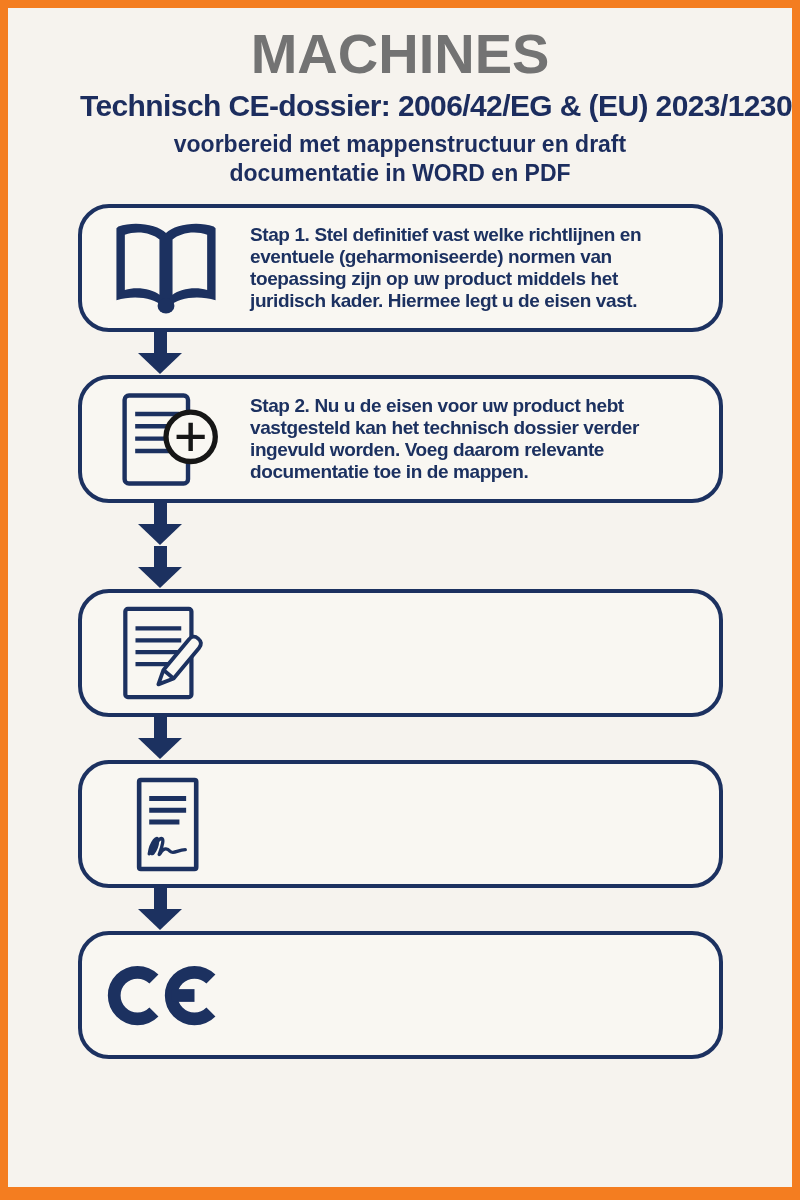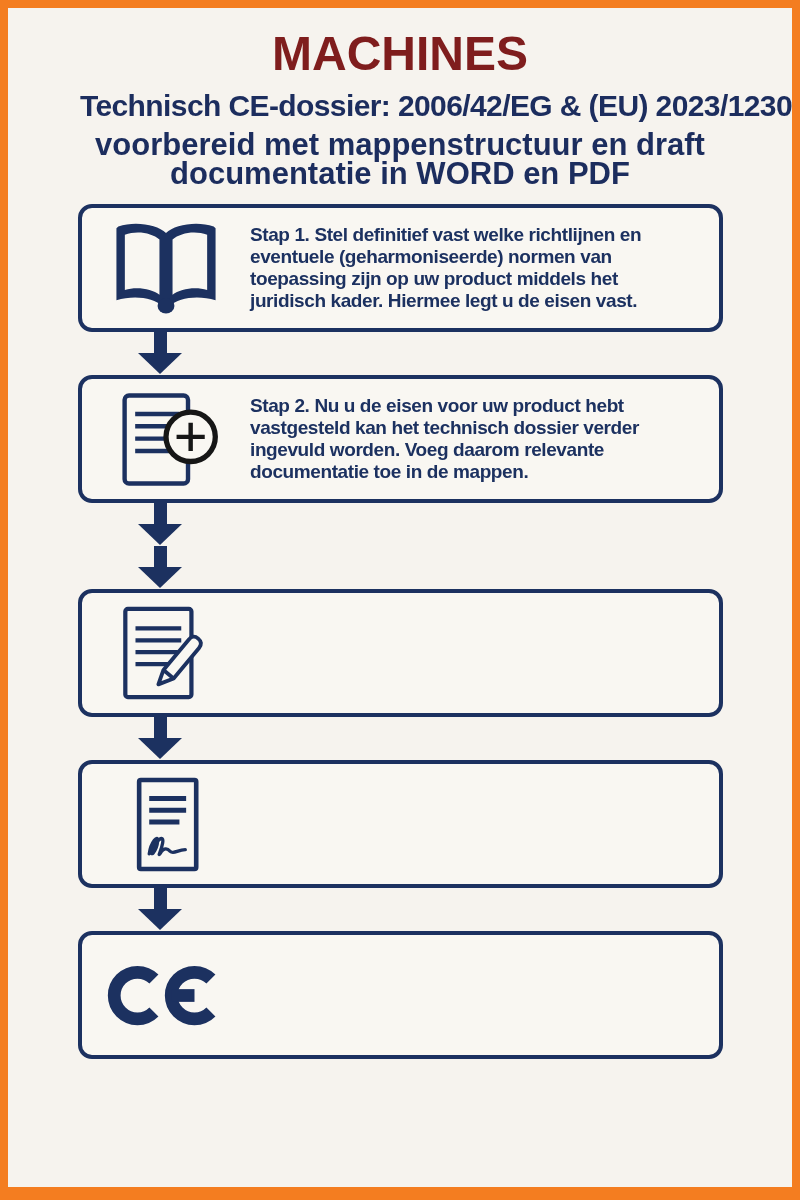--- a/index.html
+++ b/index.html
@@ -11,41 +11,41 @@
   }
   .poster {
     width:800px; height:1200px;
     background:#f6f3ee;
     border:8px solid #f47d20;
     border-bottom-width:13px;
     overflow:hidden;
   }
   .header { text-align:center; color:#1c3160; }
   .title {
-    font-size:48px; line-height:60px; margin-top:16px;
-    letter-spacing:0px; color:#7f1d1d;
+    font-size:56px; line-height:60px; margin-top:16px;
+    letter-spacing:0px; color:#737373;
   }
   .subtitle {
     font-size:30px; line-height:36px; margin-top:4px;
     letter-spacing:-0.6px; color:#1c2d5e;text-align:right;
   }
   .tagline {
-    font-size:31px; line-height:29px; margin-top:6px;
+    font-size:23px; line-height:29px; margin-top:6px;
     white-space:pre-line; color:#1c2d5e;
   }
   .steps {
     margin:16px 0 0 70px;
     width:645px;
     display:flex; flex-direction:column;
   }
   .step {
     height:128px; width:645px;
     background:#f9f7f2;
     border:4px solid #1c3160;
-    border-radius:14px;
+    border-radius:31px;
     display:flex; align-items:center;
   }
   .icon-col {
     width:168px; flex:none;
     display:flex; align-items:center; justify-content:center;
   }
   .step-text {
     flex:1; padding-right:10px;
     font-size:19px; line-height:22px;
     letter-spacing:-0.4px;

